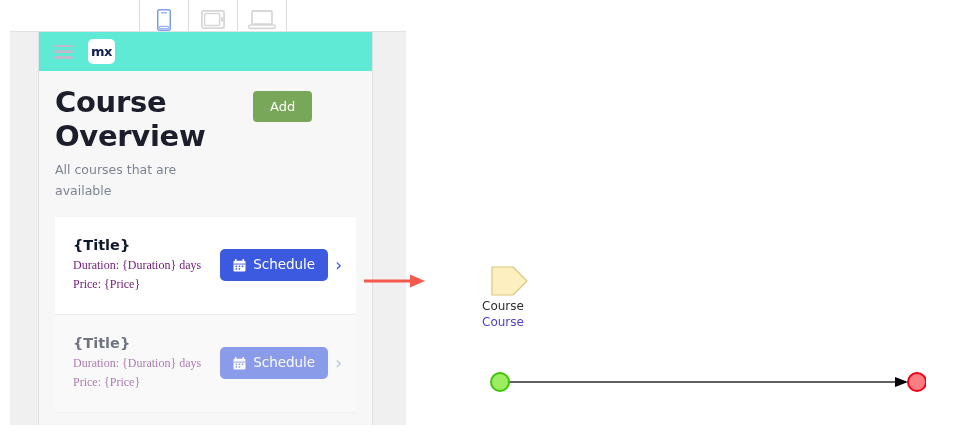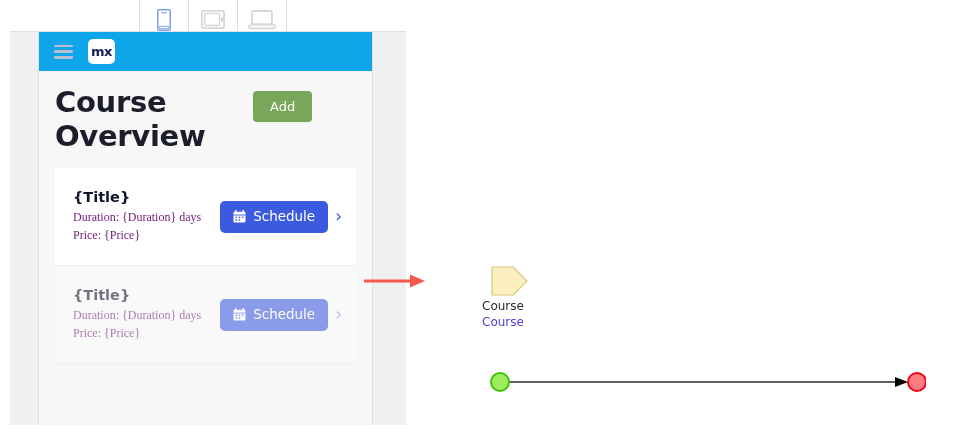--- a/index.html
+++ b/index.html
@@ -72,21 +72,21 @@
     top: 0;
     width: 333px;
     height: 393px;
     background: #f7f7f8;
     overflow: hidden;
   }
 
   
   #app-header {
     height: 39px;
-    background: #0ea5e9;
+    background: #5eead4;
     display: flex;
     align-items: center;
     padding-left: 15px;
     box-sizing: border-box;
   }
   #hamburger-icon {
     width: 19px;
     height: 14px;
     display: flex;
     flex-direction: column;
@@ -301,20 +301,21 @@
           <span></span>
       </div>
       <div id="mx-logo">mx</div>
     </div>
 
     <div id="app-body">
       <div id="title-row">
         <div id="page-title">Course Overview</div>
         <button id="add-button">Add</button>
       </div>
+      <div id="page-subtitle">All courses that are available</div>
 
       <div id="course-list">
 
         <div class="course-card">
           <div class="course-info">
             <div class="course-title">{Title}</div>
             <div class="course-line">Duration: {Duration} days</div>
             <div class="course-line">Price: {Price}</div>
           </div>
           <button class="schedule-button">

